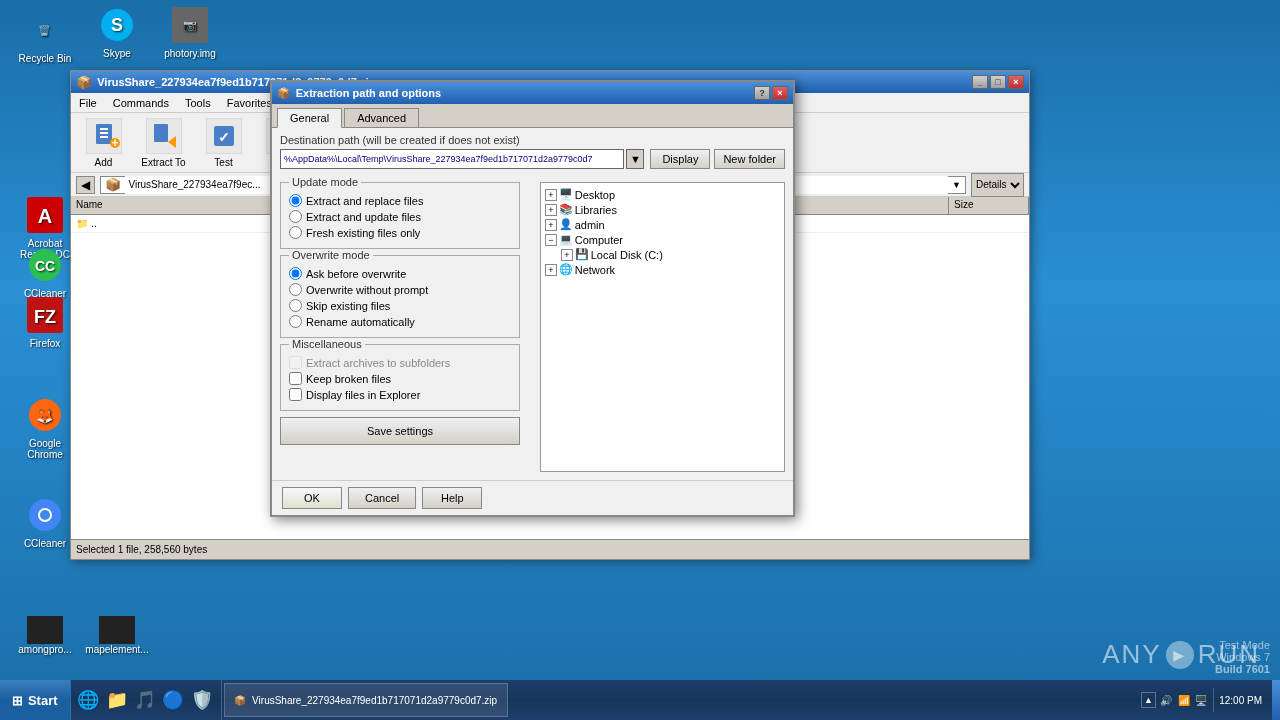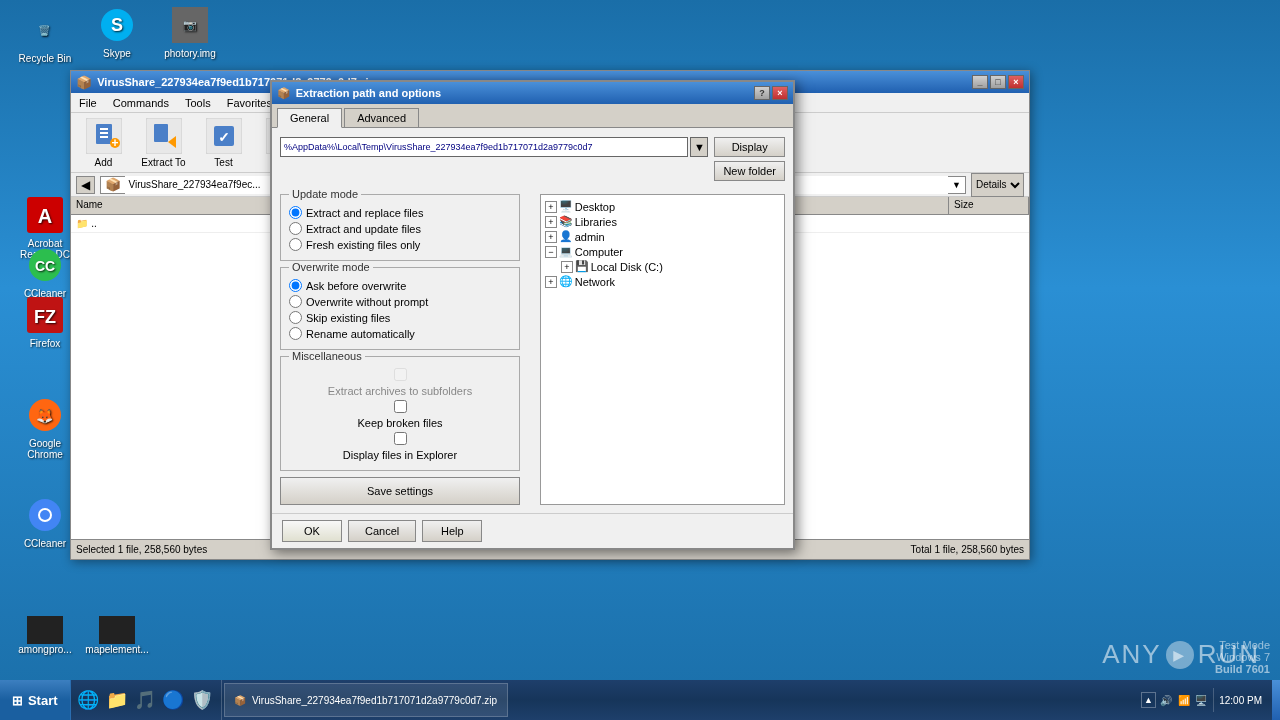--- a/index.html
+++ b/index.html
@@ -249,21 +249,20 @@
     }
     .radio-row input[type=radio] { margin: 0; cursor: pointer; }
 
     
     .check-row {
       display: flex;
       align-items: center;
       gap: 4px;
       margin: 3px 0;
       font-size: 11px;
-      flex-direction: column;
     }
     .check-row input[type=checkbox] { margin: 0; cursor: pointer; }
     .check-row.disabled { color: #888; }
     .check-row.disabled input { opacity: 0.5; }
 
     
     .save-btn-row {
       margin-top: 4px;
     }
     .save-btn {
@@ -618,49 +617,49 @@
       <div class="file-row">
         <div class="file-cell" style="flex:1;">
           <span>📁</span> <span>..</span>
         </div>
         <div class="file-cell" style="width:80px;"></div>
       </div>
     </div>
 
     <div class="status-bar">
       <span class="status-left">Selected 1 file, 258,560 bytes</span>
-      <span class="status-right">Total 1 file, 258,560 bytes</span>
     </div>
   </div>
 
   <div class="dialog">
 
     <div class="dialog-titlebar">
       <span style="margin-right:5px;">📦</span>
       <span class="dialog-titlebar-title">Extraction path and options</span>
       <div style="display:flex;gap:2px;">
         <div class="titlebar-btn">?</div>
         <div class="titlebar-btn" style="background:linear-gradient(180deg,#e06060 0%,#c03030 100%);color:white;">×</div>
       </div>
     </div>
 
     <div class="dialog-tabs">
       <div class="tab active">General</div>
       <div class="tab">Advanced</div>
     </div>
 
     <div style="padding:6px 8px 0;">
+      <div class="dest-label">Destination path (will be created if does not exist)</div>
       <div style="display:flex;gap:6px;margin-top:3px;margin-bottom:5px;align-items:flex-start;">
         <div style="flex:1;">
           <div style="display:flex;gap:2px;">
             <input class="dest-input" style="flex: 1 1 0%; font-size: 9px; color: rgb(0, 0, 128);" readonly="" value="%AppData%\Local\Temp\VirusShare_227934ea7f9ed1b717071d2a9779c0d7">
             <div class="dest-dropdown">▼</div>
           </div>
         </div>
-        <div style="display:flex;flex-direction:column;gap:4px;">
+        <div style="display:flex;flex-direction:row;gap:4px;">
           <button class="win-btn">Display</button>
           <button class="win-btn">New folder</button>
         </div>
       </div>
     </div>
 
     <div class="dialog-content">
 
       <div class="left-panel">
 

